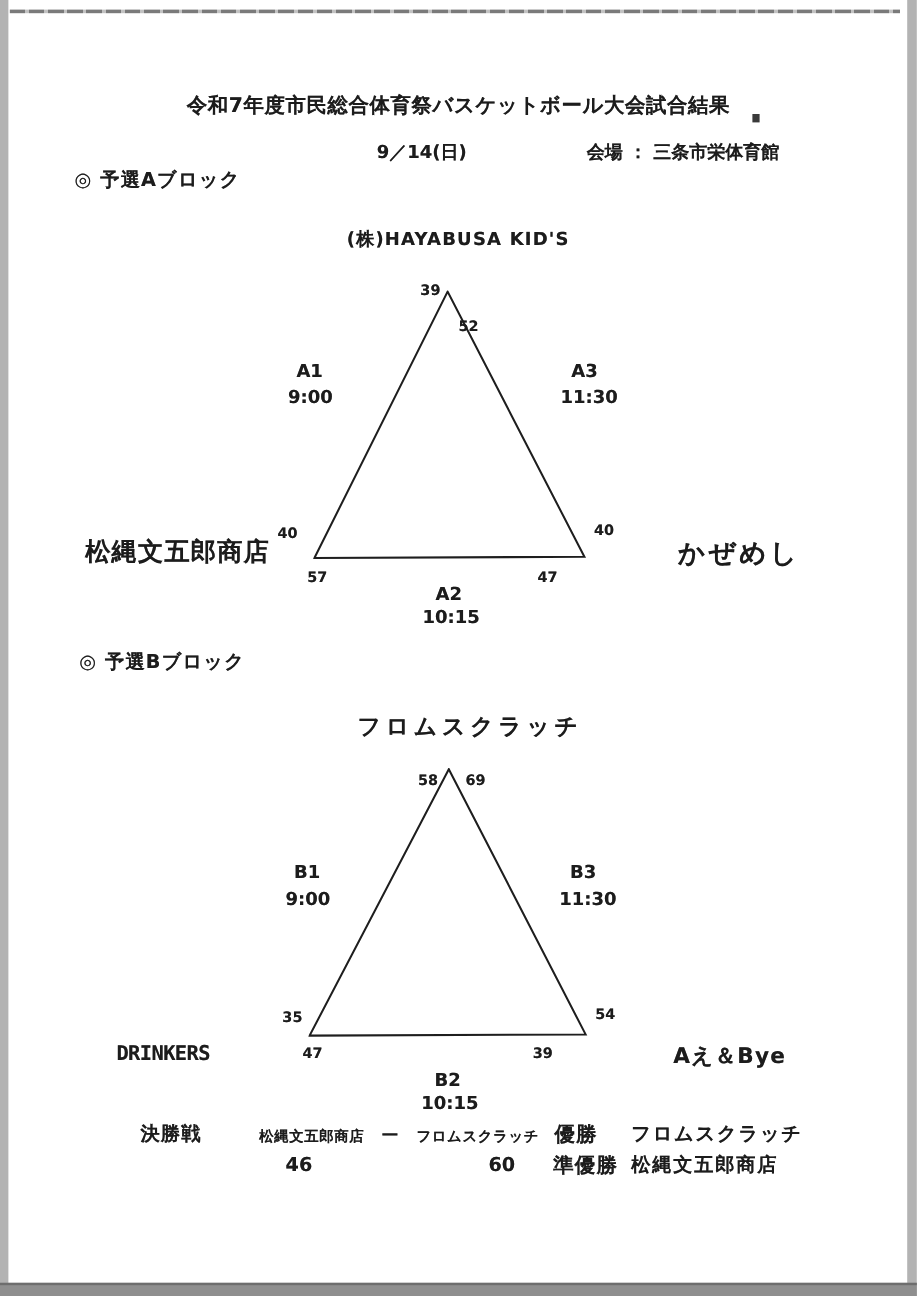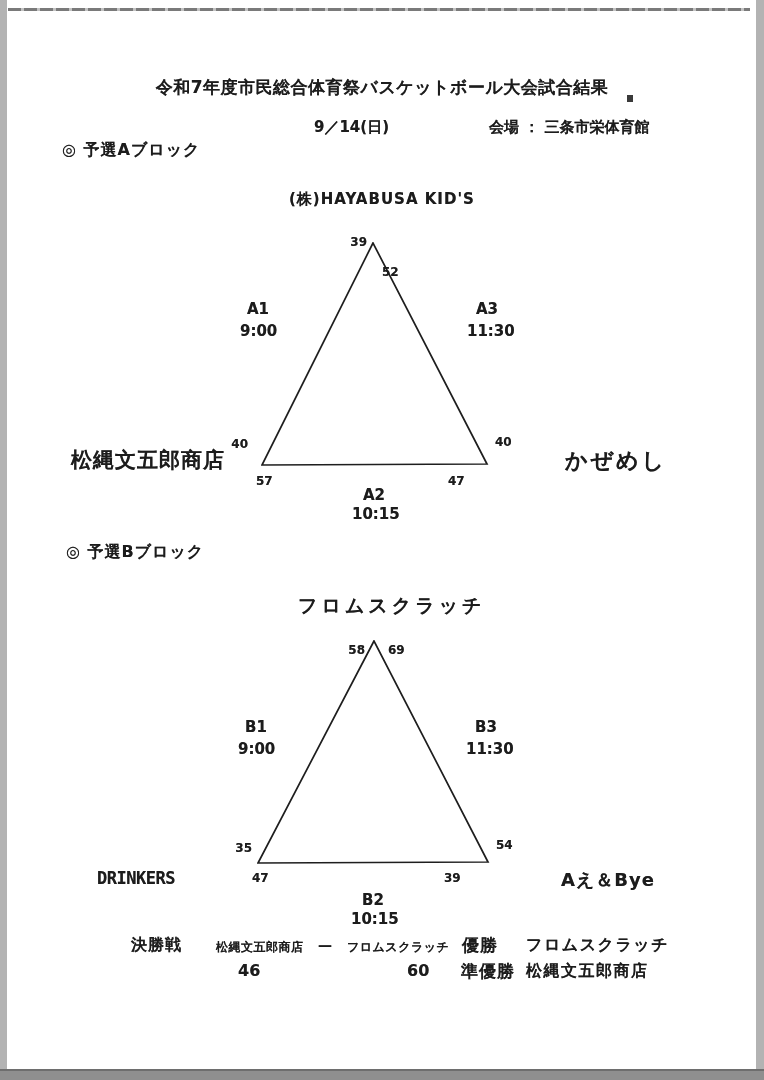--- a/index.html
+++ b/index.html
@@ -26,21 +26,21 @@
   .teamtop{font-size:15px;letter-spacing:1px;}
   .teamtop-b{font-size:19px;letter-spacing:4px;}
   .teambig{font-size:21px;letter-spacing:1px;}
   .teamright{font-size:22px;letter-spacing:3px;}
   .teammono{font-family:"DejaVu Sans Mono","Liberation Mono",monospace;font-size:17px;letter-spacing:-.5px;}
   .teamb3{font-size:18px;letter-spacing:1px;}
   .score{font-size:12px;}
   .mlabel{font-size:15px;text-align:right;}
   .ctr{text-align:center;}
   .rgt{text-align:right;}
-  .fin-label{font-size:16px;letter-spacing:1px;margin-left:14px;}
+  .fin-label{font-size:16px;letter-spacing:1px;}
   .fin-small{font-size:12px;letter-spacing:.5px;}
   .fin-dash{font-size:14px;}
   .fin-score{font-size:16px;}
   .fin-rank{font-size:17px;letter-spacing:1px;}
   .fin-team{font-size:16px;letter-spacing:1.5px;}
   svg{display:block;}
 </style>
 </head>
 <body>
 

